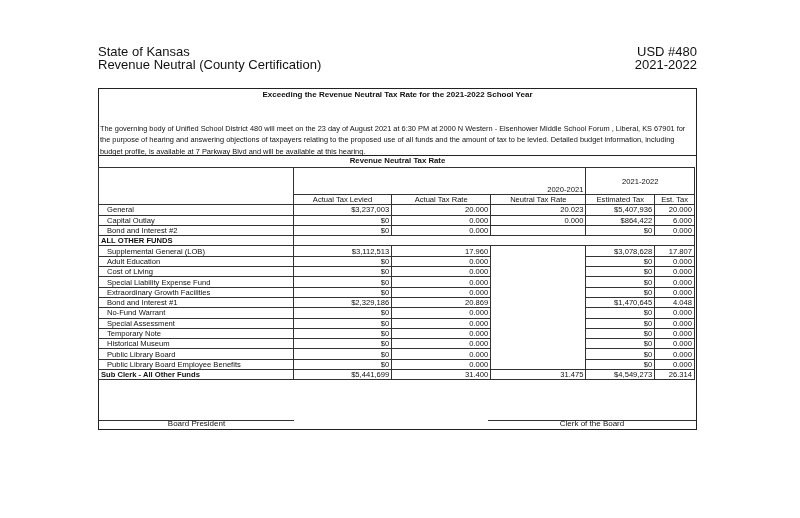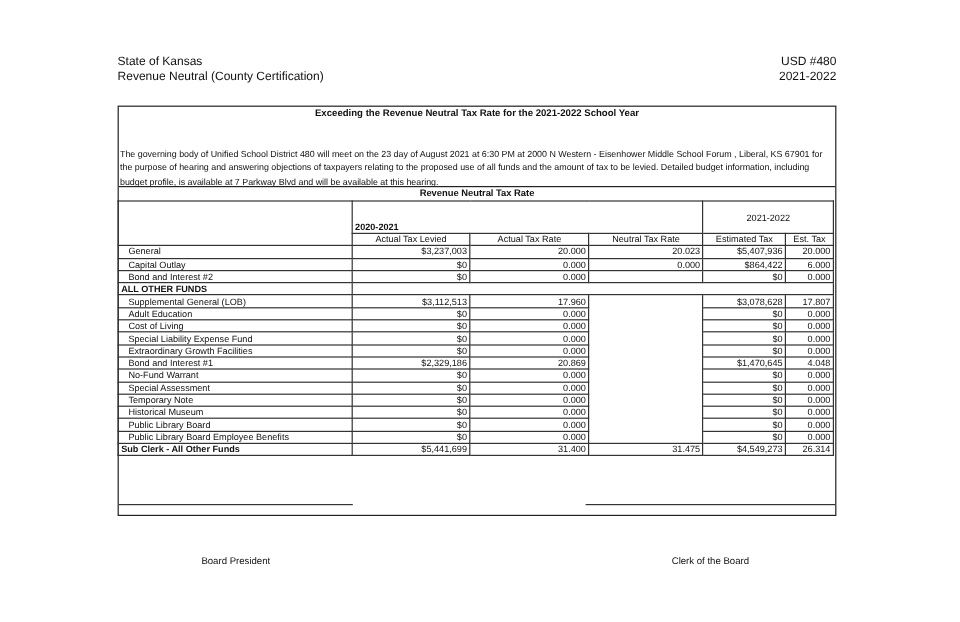--- a/index.html
+++ b/index.html
@@ -1,44 +1,44 @@
 <!DOCTYPE html>
 <html><head>
 <meta charset="utf-8">
 <style>
   html, body { margin: 0; padding: 0; background: #ffffff; }
   body { width: 800px; height: 518px; position: relative; overflow: hidden;
          font-family: "Liberation Sans", sans-serif; color: #111; }
-  .hdr { position: absolute; font-size: 10px; line-height: 13px; }
+  .hdr { position: absolute; font-size: 13px; line-height: 13px; }
   .hdr-left { left: 98px; top: 45px; }
   .hdr-right { left: 600px; top: 45px; width: 97px; text-align: right; }
   .box { position: absolute; left: 98px; top: 88px; width: 599px; height: 342px;
          border: 1.3px solid #222; box-sizing: border-box; }
   .title { position: absolute; left: 0; top: 1px; width: 100%; text-align: center;
            font-size: 8px; font-weight: bold; }
   .para { position: absolute; left: 1px; top: 34px; width: 596px; font-size: 7.4px;
           line-height: 11.3px; }
   .para-rule { position: absolute; left: 0; top: 66px; width: 100%; border-top: 1.2px solid #222; }
   .rnt { position: absolute; left: 0; top: 67px; width: 100%; text-align: center;
          font-size: 7.8px; font-weight: bold; }
   table.grid { position: absolute; left: -1px; top: 78px; border-collapse: collapse;
                font-size: 7.6px; table-layout: fixed; }
   table.grid td { border: 1px solid #333; padding: 0 2px; height: 9.3px; line-height: 9px;
                   white-space: nowrap; overflow: hidden; }
   td.num { text-align: right; }
   td.ctr { text-align: center; }
   td.lbl { padding-left: 8px !important; }
   td.sec { font-weight: bold; padding-left: 2px; }
   tr.head-top td { height: 26px; }
-  td.yr1 { vertical-align: bottom; text-align: left; border-bottom: none !important; font-weight: bold; }
+  td.yr1 { vertical-align: bottom; text-align: right; border-bottom: none !important; }
   td.yr2 { vertical-align: middle; text-align: center; }
   tr.subtotal td { font-weight: normal; }
   tr.subtotal td.first { font-weight: bold; padding-left: 2px; }
   .sig-line { position: absolute; border-top: 1.2px solid #333; }
-  .sig-label { position: absolute; font-size: 8px; text-align: center; margin-top: 44px; }
+  .sig-label { position: absolute; font-size: 8px; text-align: center; }
 </style>
 </head>
 <body>
 
 <div class="hdr hdr-left">
   <div>State of Kansas</div>
   <div>Revenue Neutral (County Certification)</div>
 </div>
 <div class="hdr hdr-right">
   <div>USD #480</div>

